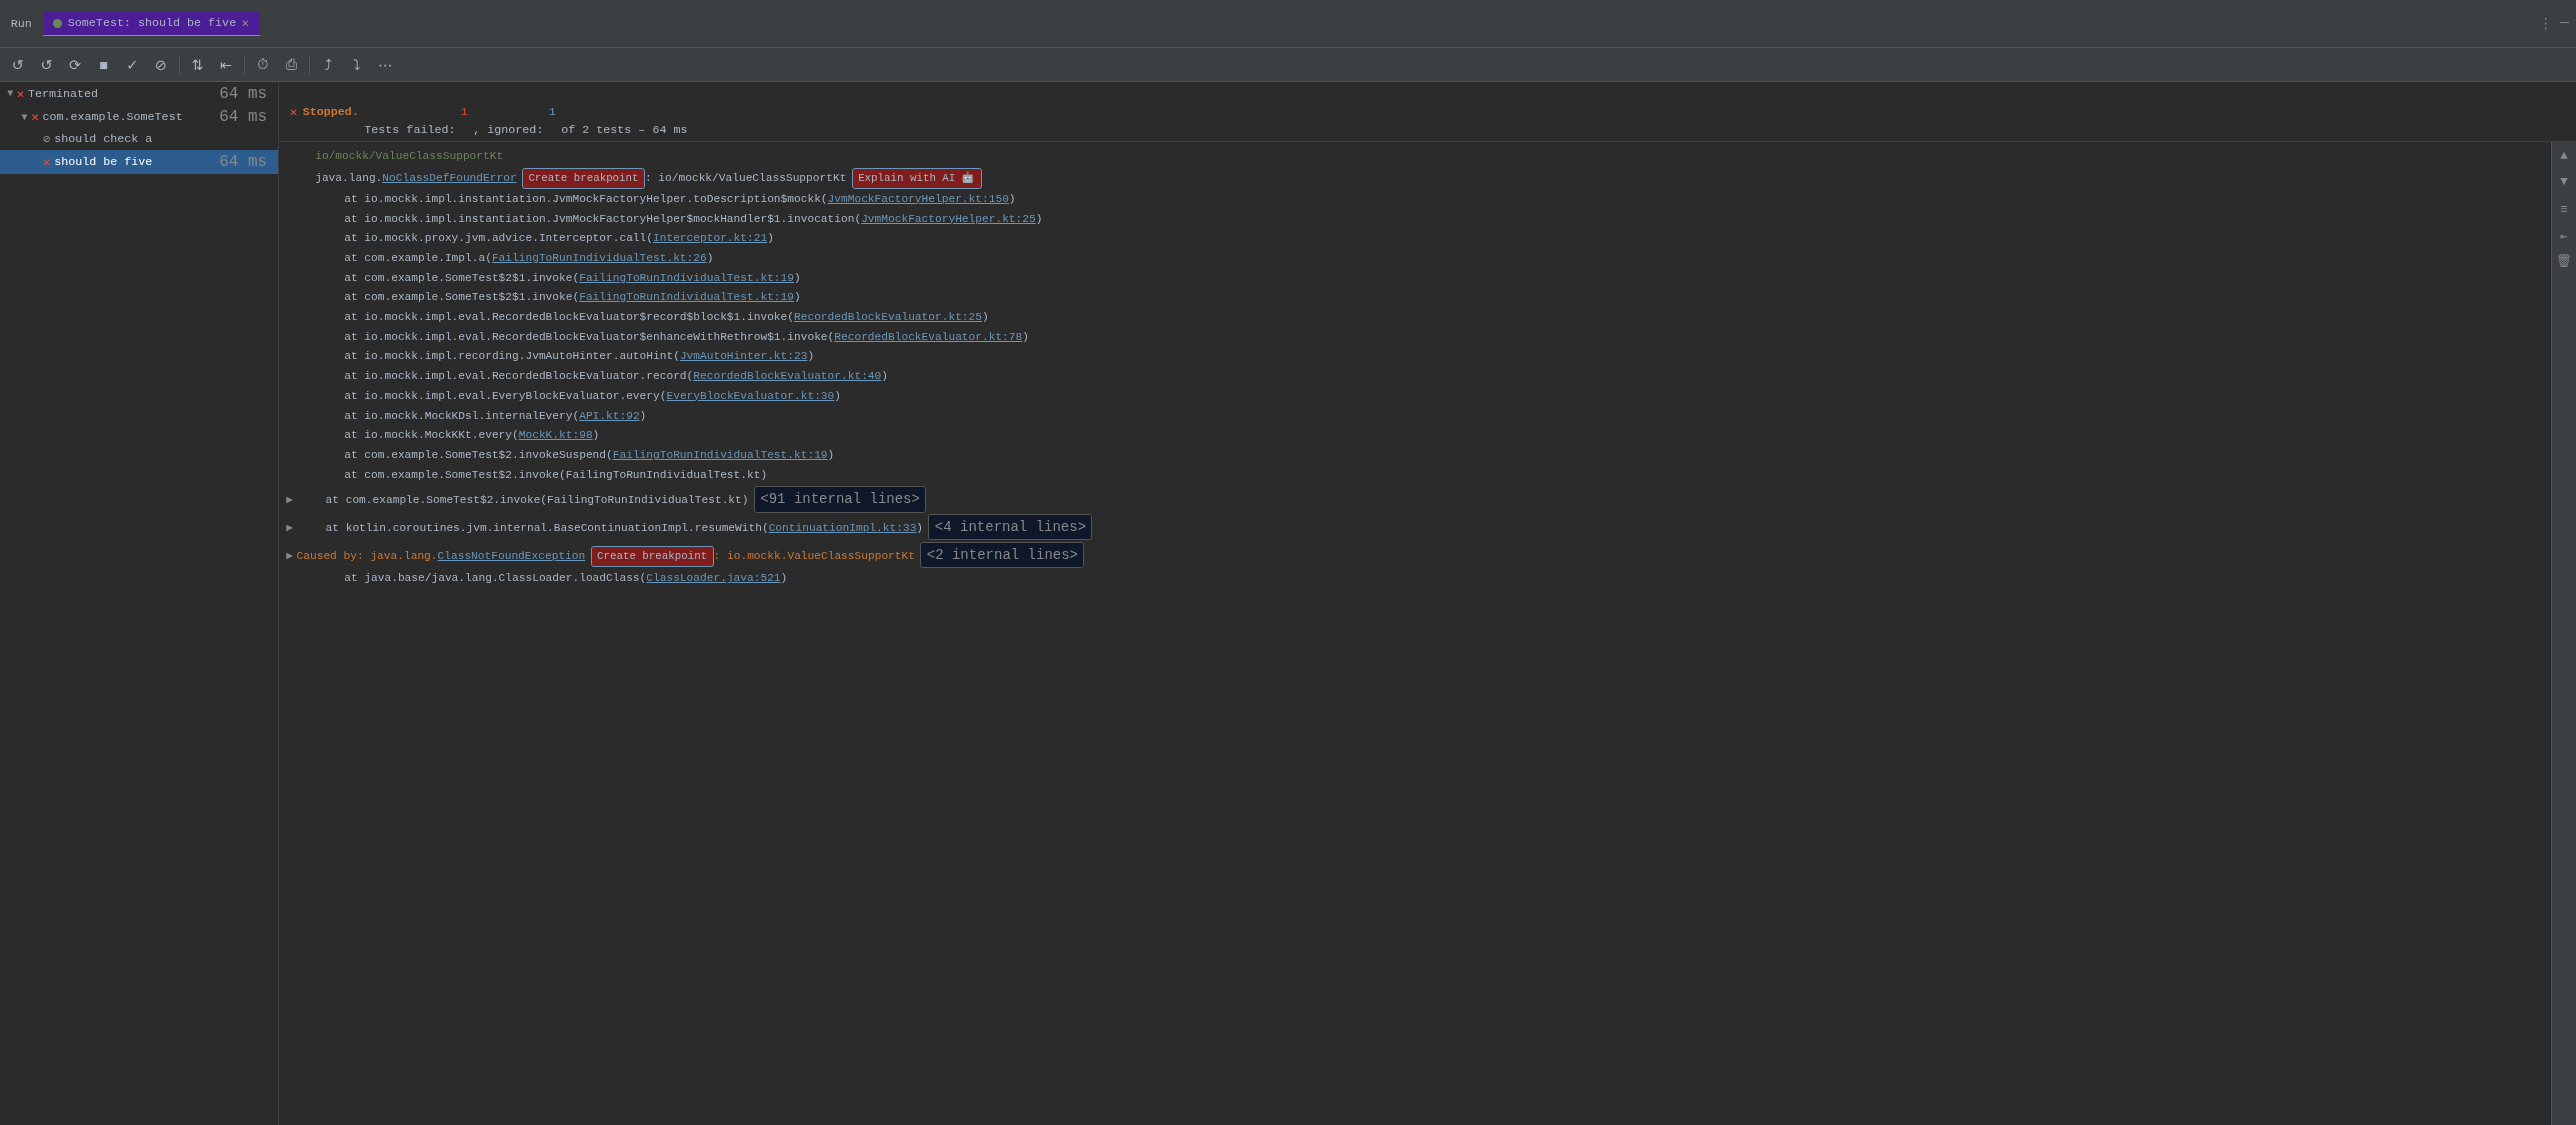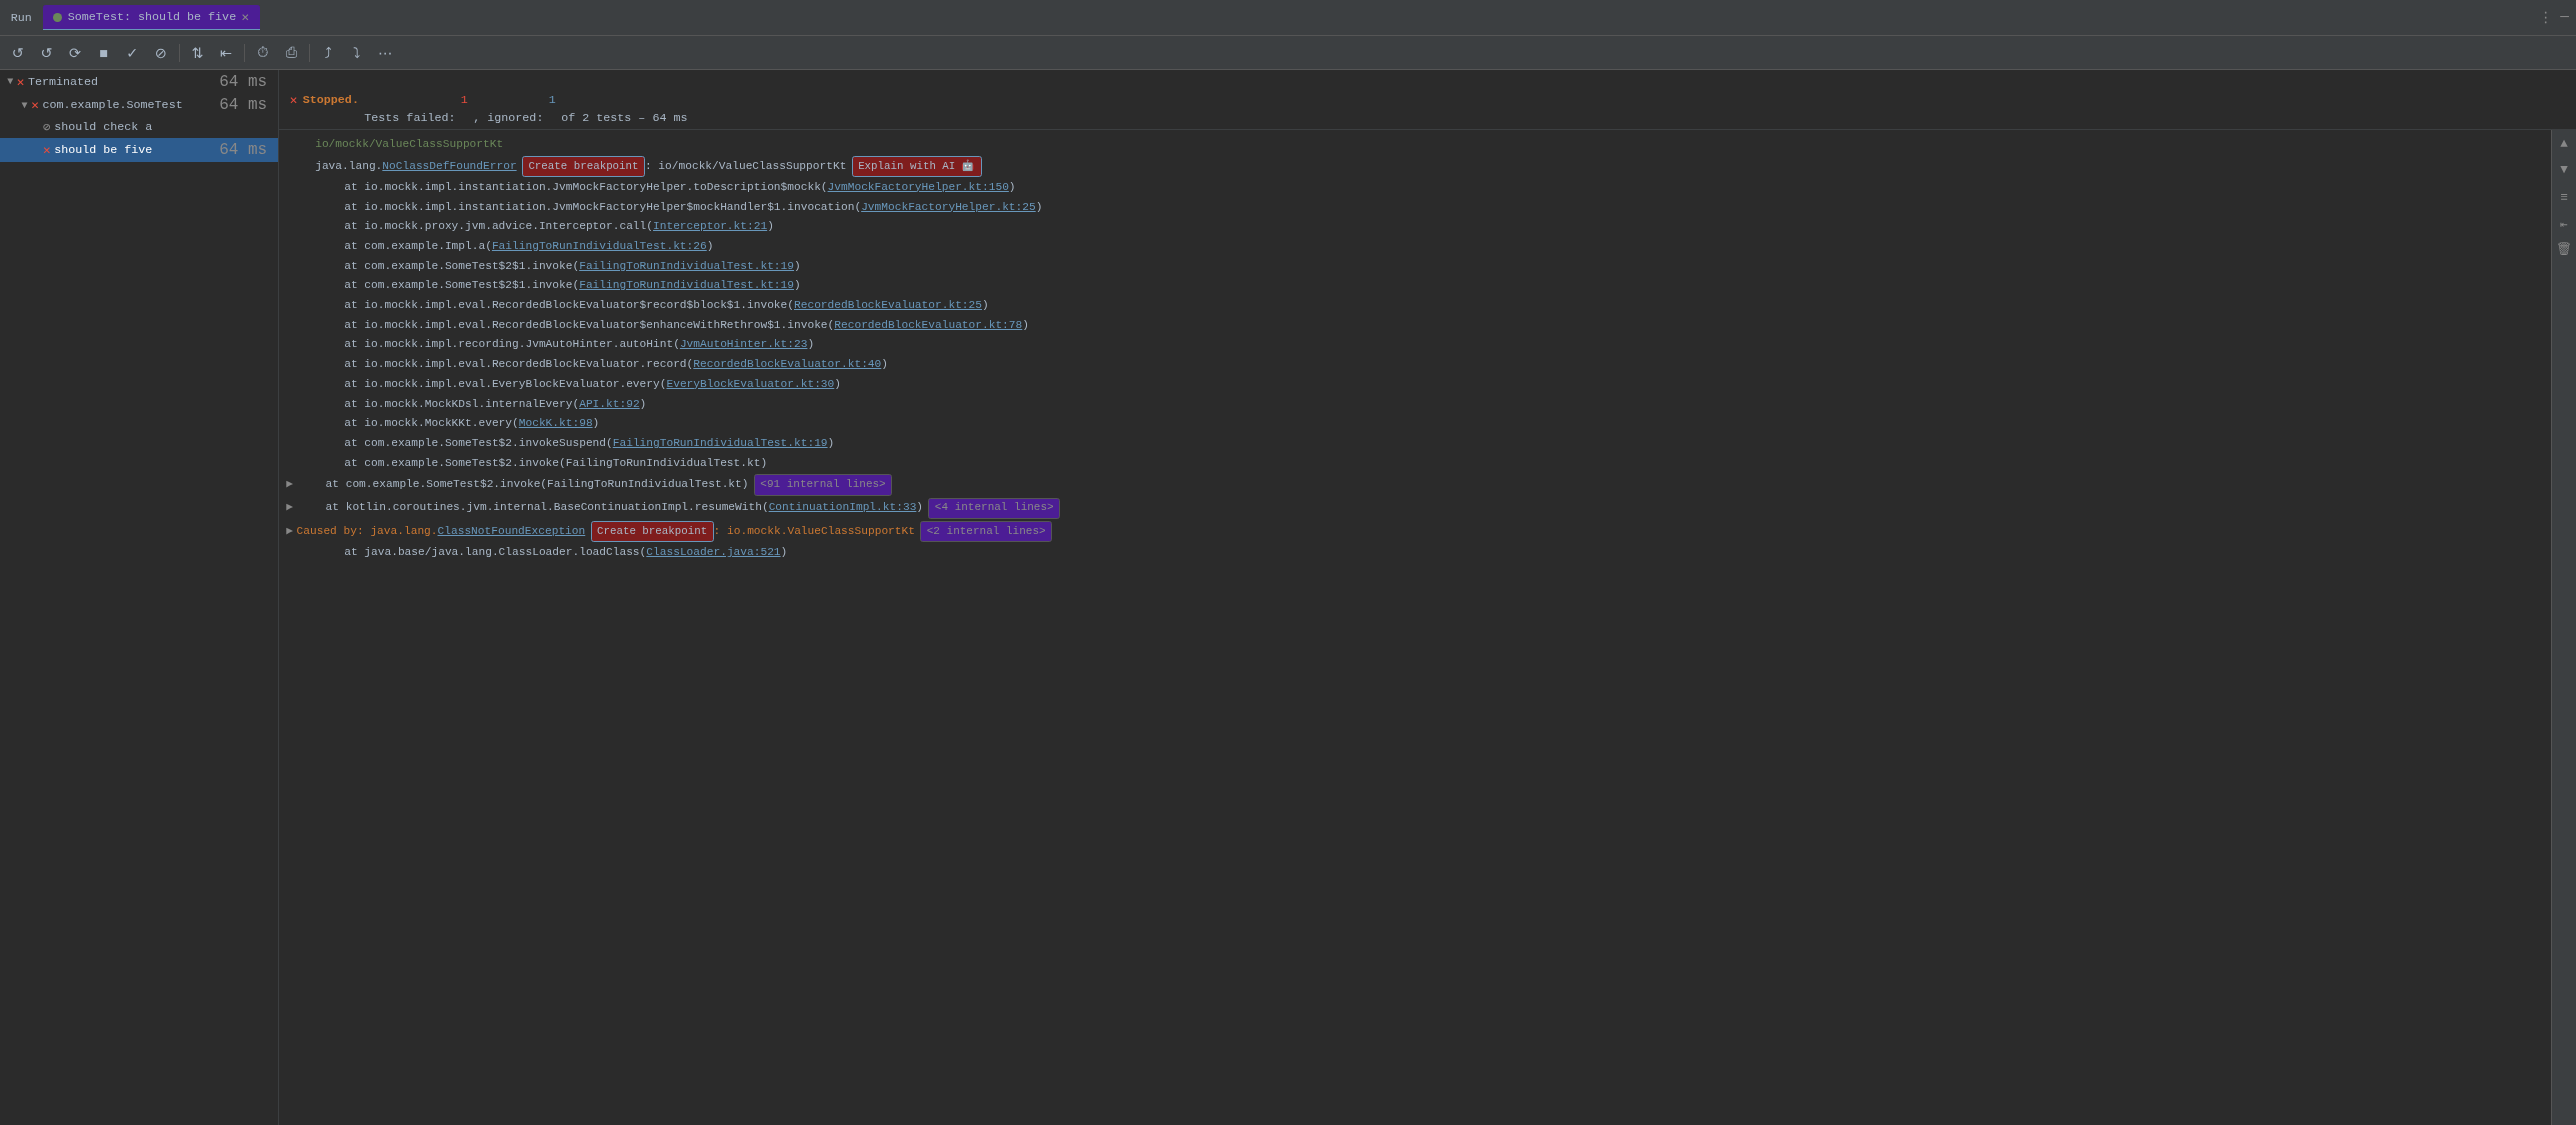--- a/index.html
+++ b/index.html
@@ -13,21 +13,21 @@
       overflow: hidden;
       display: flex;
       flex-direction: column;
     }
 
     
     .title-bar {
       display: flex;
       align-items: center;
       background: #3c3f41;
-      height: 36px;
+      height: 48px;
       padding: 0 7.2px;
       border-bottom: 0.9px solid #555;
       flex-shrink: 0;
     }
     .title-tab {
       display: flex;
       align-items: center;
       gap: 5.4px;
       padding: 3.6px 10.8px;
       background: #4c1d95;
@@ -174,26 +174,26 @@
       background: #7f1d1d;
       color: #a9b7c6;
       border: 0.9px solid #6897bb;
       padding: 0.9px 5.4px;
       border-radius: 2.7px;
       font-size: 10.8px;
       margin-left: 5.4px;
       cursor: pointer;
     }
     .c-tooltip-dark {
-      background: #4c1d95;
+      background: #0f172a;
       color: #888;
       border: 0.9px solid #555;
       padding: 0.9px 5.4px;
       border-radius: 2.7px;
-      font-size: 11px;
+      font-size: 14px;
       margin-left: 5.4px;
     }
     .c-gray { color: #888; }
     .c-caused { color: #cc7832; }
     .c-expand { color: #888; cursor: pointer; margin-right: 3.6px; }
 
     
     .right-scrollbar {
       width: 25px;
       background: #3c3f41;

